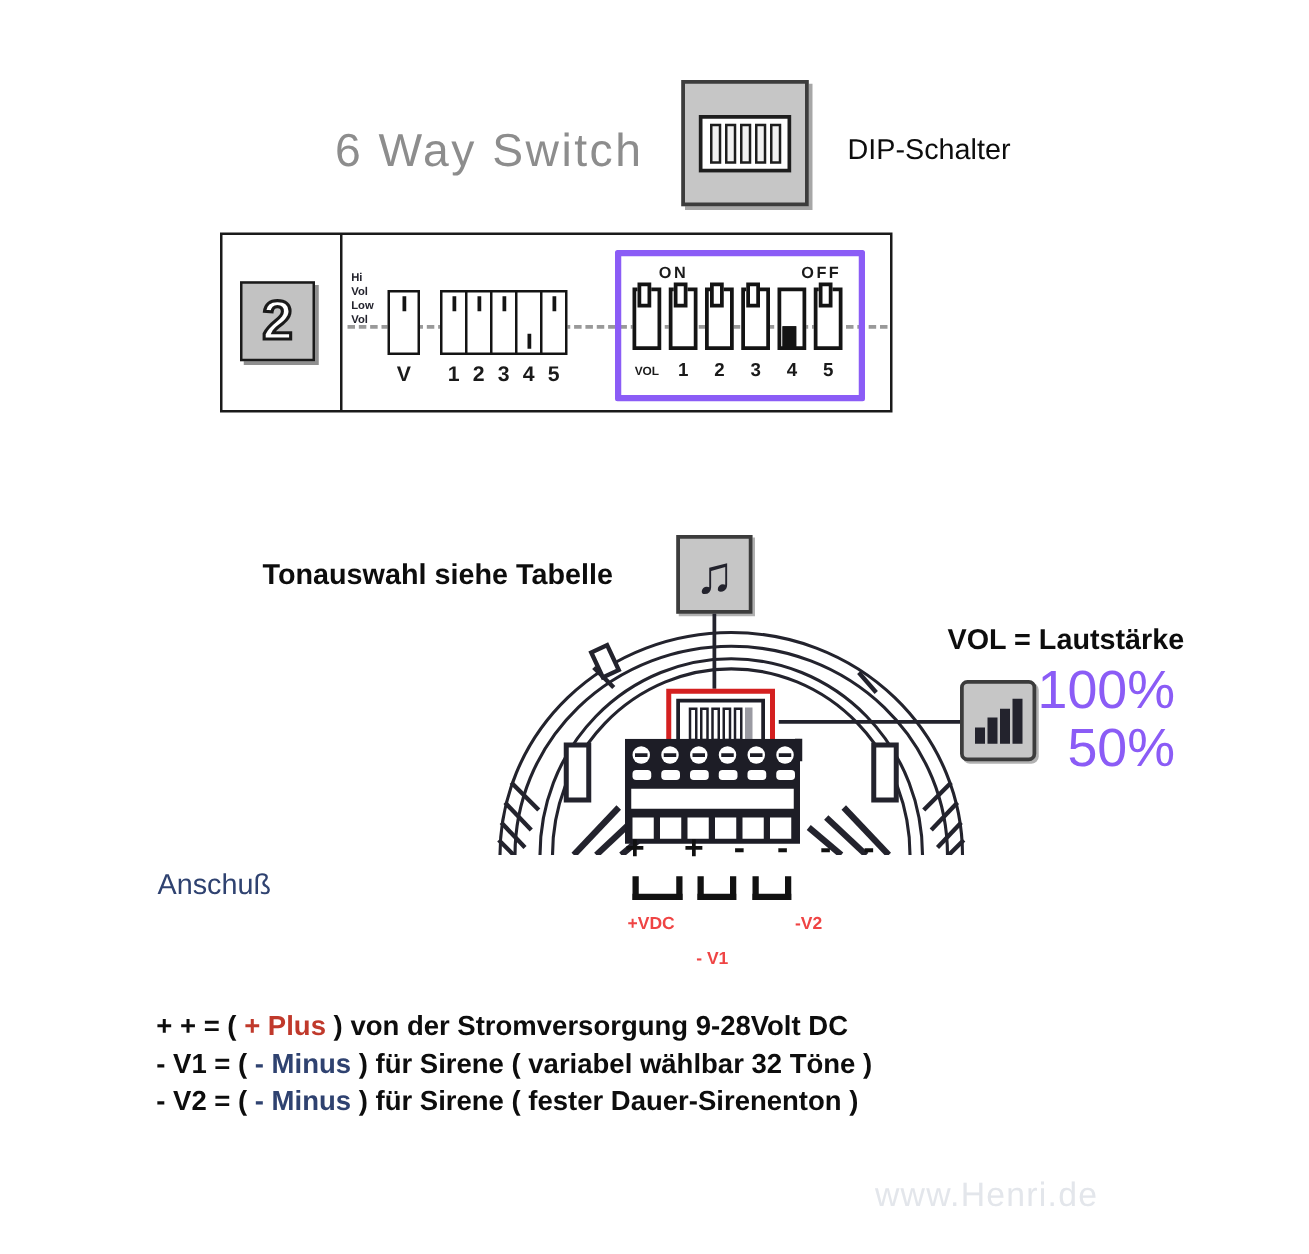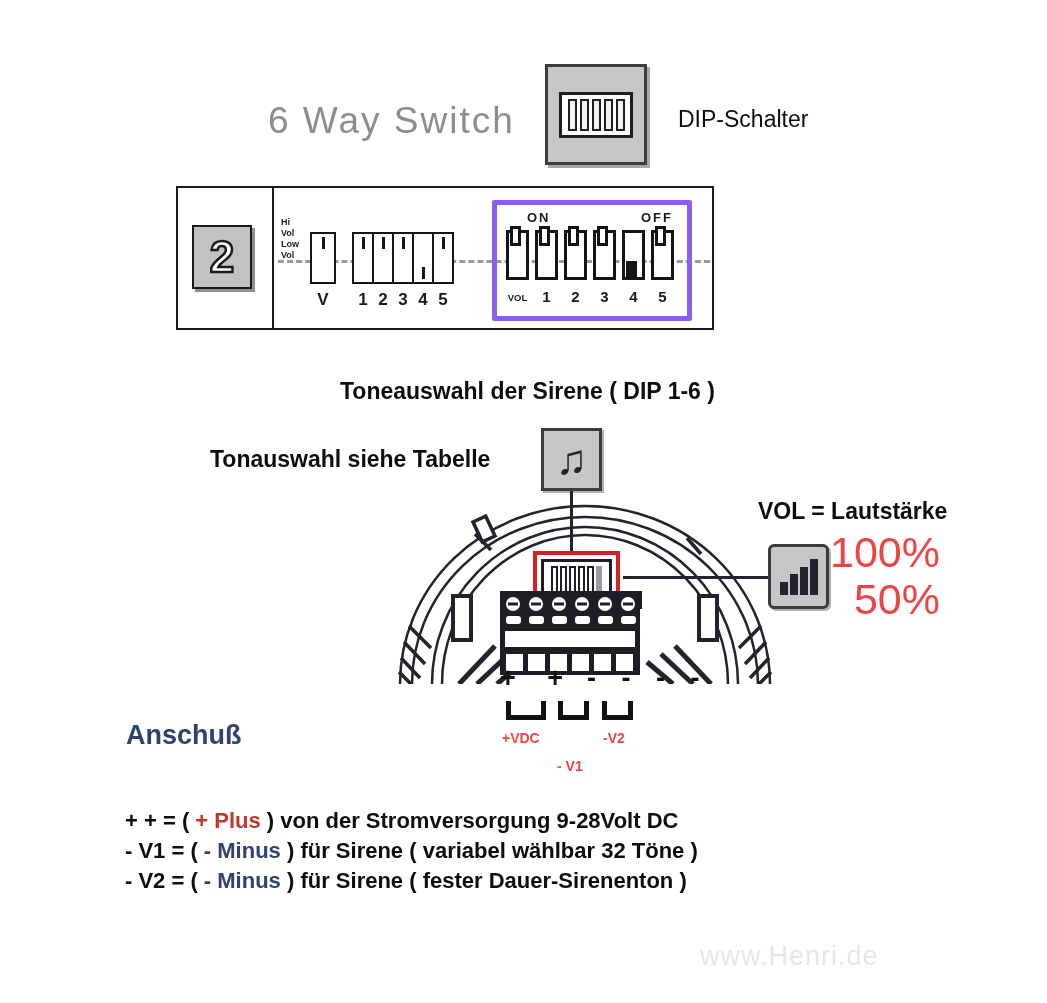--- a/index.html
+++ b/index.html
@@ -86,23 +86,23 @@
   .mini-dip .mb { width:7px; height:27px; background:#fff; border:2px solid #1e1e28; }
   .mini-dip .mb.gray { background:#9a9aa2; border:none; width:6px; }
 
   
   .polarity { left:500px; top:663px; font-size:27px; font-weight:bold; color:#111; }
   .polarity .minus { margin-left:12px; letter-spacing:9px; }
   .polarity .plus { letter-spacing:12px; }
   .bracket { border:5px solid #111; border-top:none; height:19px; top:701px; }
   .bk1 { left:506px; width:40px; } .bk2 { left:558px; width:31px; } .bk3 { left:602px; width:31px; }
   .tlabel { top:730px; font-size:14px; font-weight:bold; color:#ef4444; }
-  .tl1 { left:502px; } .tl2 { left:557px;margin-top:28px; } .tl3 { left:603px; }
-
-  .anschuss { left:126px; top:694px; font-size:27px; font-weight:bold;margin-top:26px; }
+  .tl1 { left:502px; } .tl2 { left:557px;margin-top:28px; } .tl3 { left:636px; }
+
+  .anschuss { left:126px; top:694px; font-size:23px; font-weight:normal; }
 
   
   .wiring { left:125px; top:806px; font-size:22px; font-weight:bold; color:#0d0d0d; line-height:30px; white-space:nowrap; }
 
   .watermark { left:700px; top:941px; font-size:27px; color:#e3e6eb; letter-spacing:1px; }
 </style>
 </head>
 <body>
 
 <div id="canvas">
@@ -210,39 +210,38 @@
         <div class="rcol">
           <div class="sw">
               <span class="knob"></span>
             </div>
           <div class="swlabel">5</div>
         </div>
       </div>
     </div>
   </div>
 
-  <div class="abs cap tone-selection">Toneauswahl der Sirene ( DIP 1-6 )</div>
   <div class="abs cap tone-table">Tonauswahl siehe Tabelle</div>
 
   <div class="abs music-icon">
     <span>♫</span>
   </div>
 
   <div class="abs cap vol-heading">VOL = Lautstärke</div>
 
   <div class="abs volume-icon">
     <div class="vbars">
       <div class="vb" style="height:13px"></div>
       <div class="vb" style="height:21px"></div>
       <div class="vb" style="height:28px"></div>
       <div class="vb" style="height:36px"></div>
     </div>
   </div>
 
-  <div class="abs vol-levels" style="color: #ef4444;">
+  <div class="abs vol-levels" style="color: #8b5cf6;">
     <div>100%</div>
     <div>50%</div>
   </div>
 
   <div class="abs vline"></div>
   <div class="abs hline"></div>
 
   <svg class="abs" style="left:395px; top:498px;" width="380" height="186" viewBox="0 0 380 186">
     <g stroke="#23232d" fill="none" stroke-width="2.5">
       <path d="M 5 186 A 185 178 0 0 1 375 186"></path>

